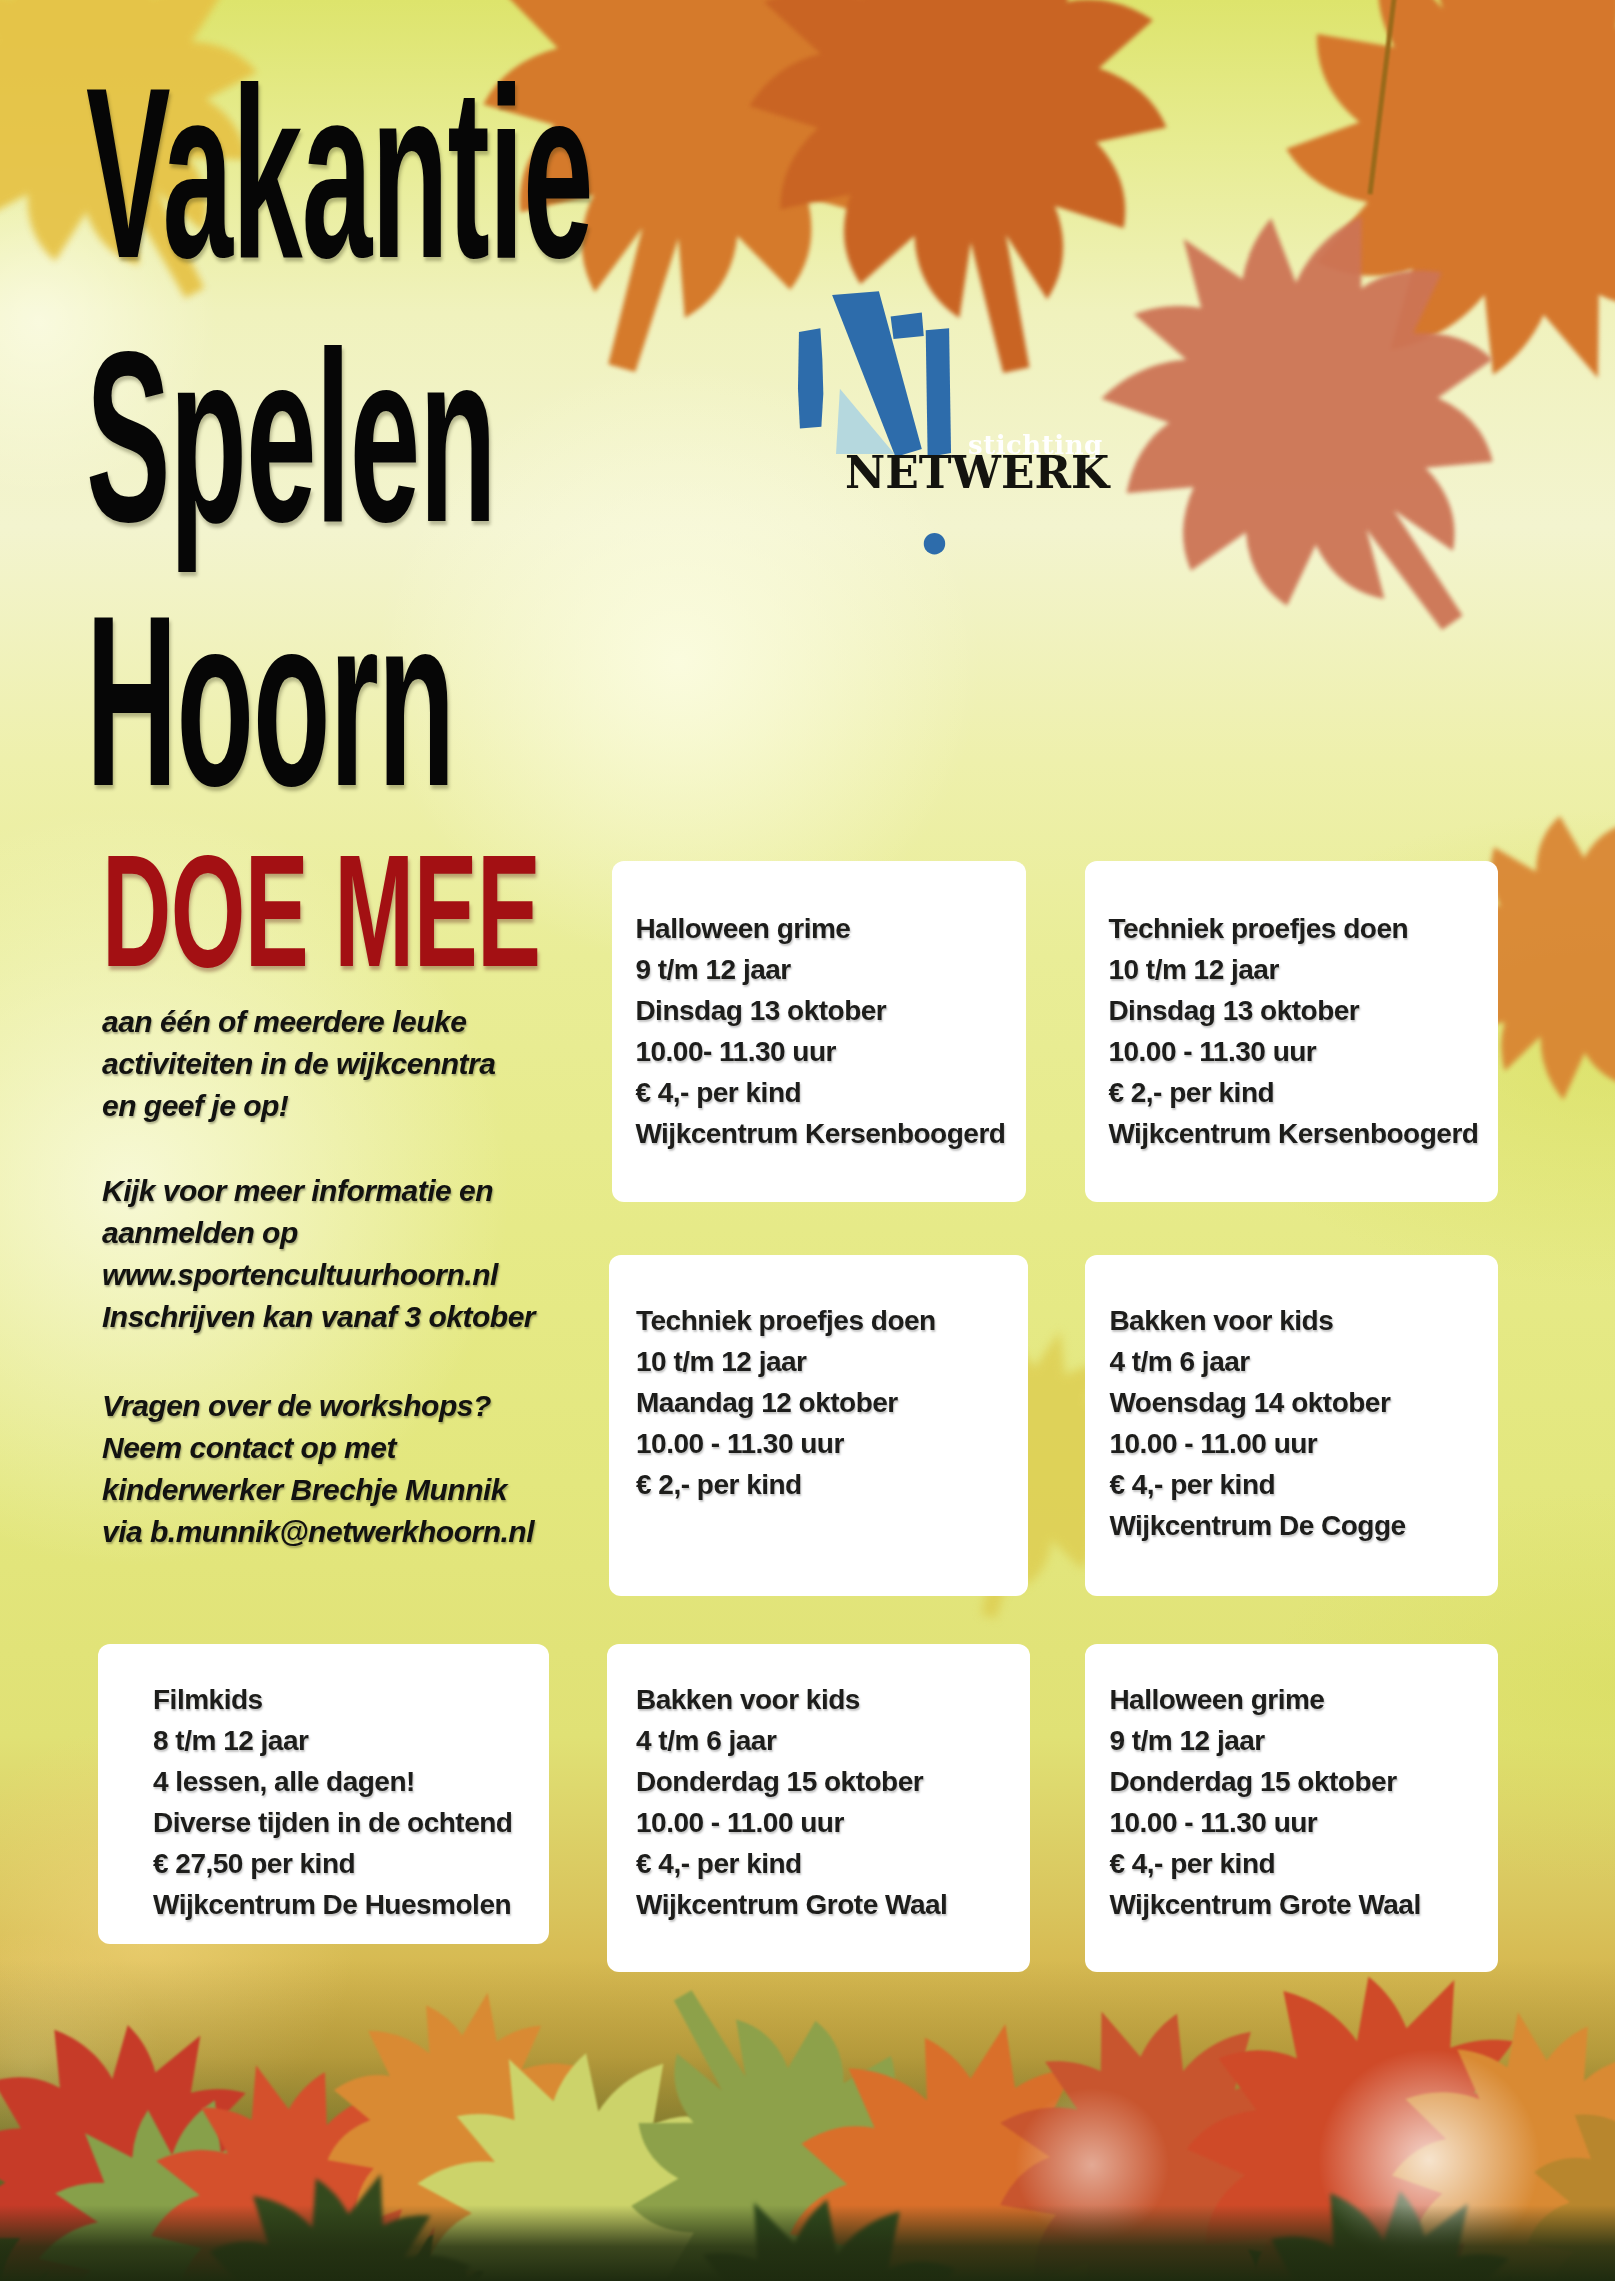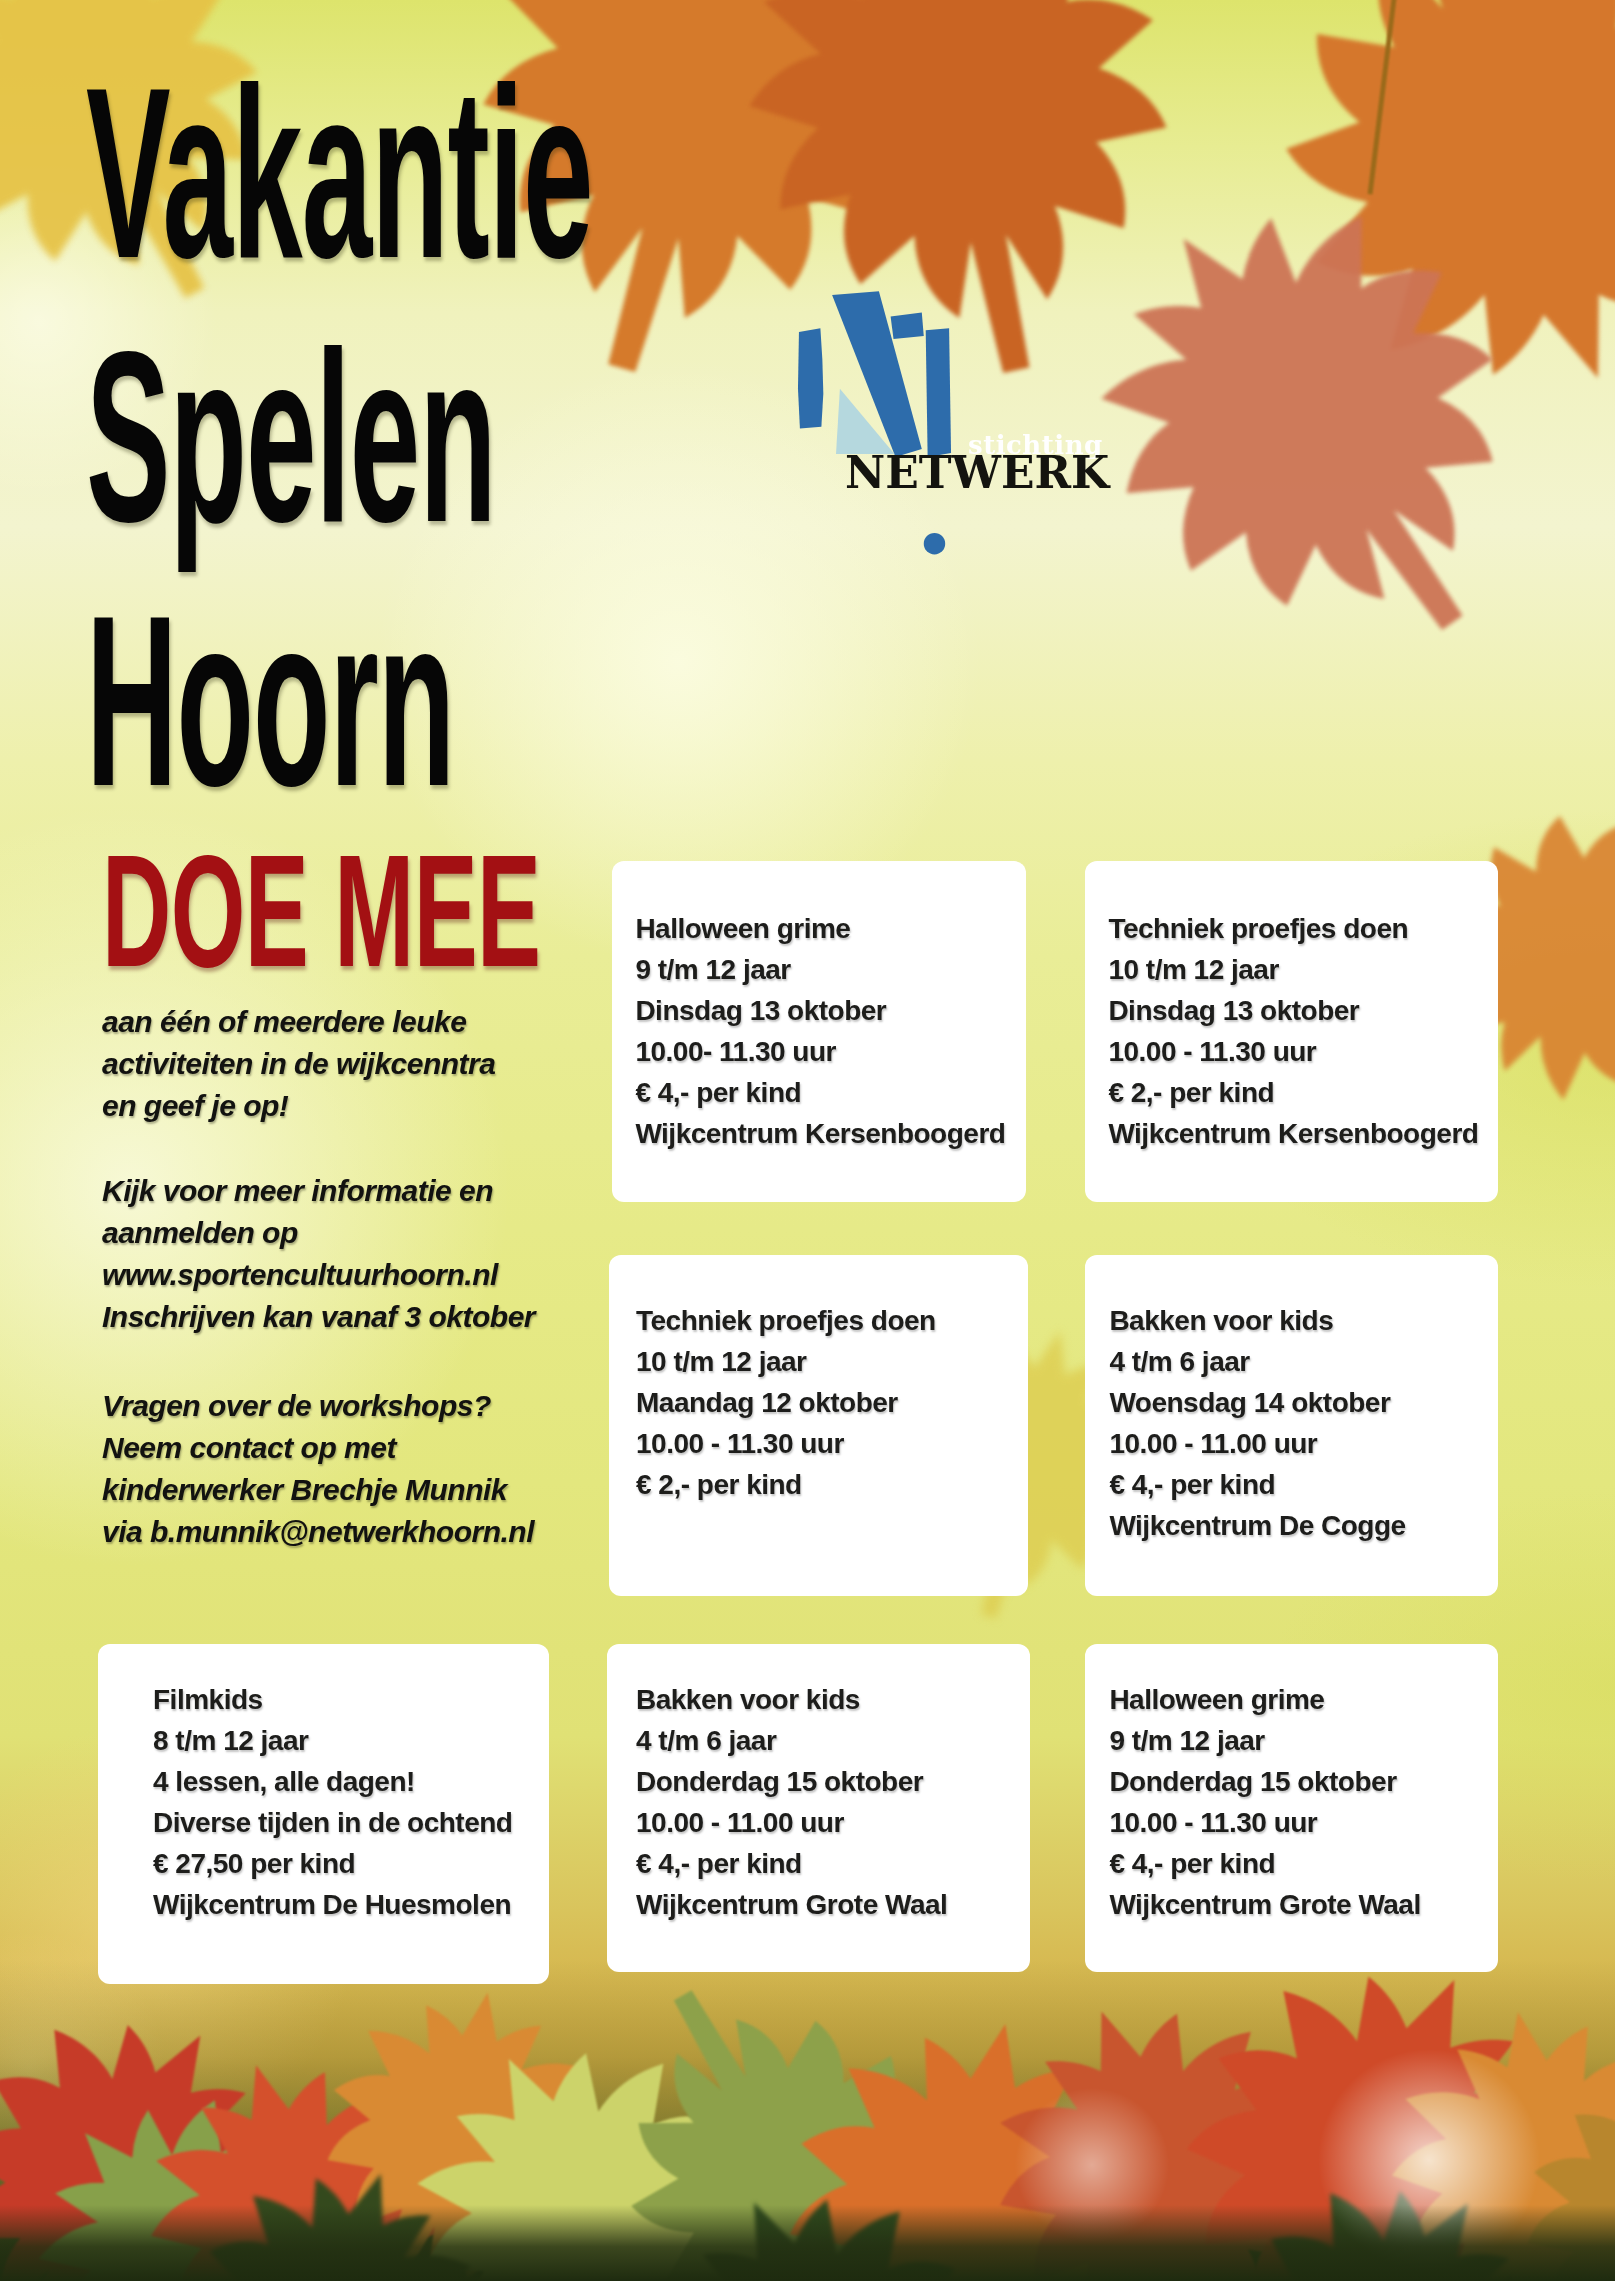--- a/index.html
+++ b/index.html
@@ -228,21 +228,21 @@
 
   <div class="card" style="left:1085px;top:1255px;width:413px;height:341px;padding:45px 0 0 24.4px;">
     <span>Bakken voor kids</span>
     <span>4 t/m 6 jaar</span>
     <span>Woensdag 14 oktober</span>
     <span>10.00 - 11.00 uur</span>
     <span>€ 4,- per kind</span>
     <span>Wijkcentrum De Cogge</span>
   </div>
 
-  <div class="card" style="left:98px;top:1644px;width:451px;height:340px;padding:35px 0 0 55px;">
+  <div class="card" style="left:98px;top:1644px;width:451px;height:300px;padding:35px 0 0 55px;">
     <span>Filmkids</span>
     <span>8 t/m 12 jaar</span>
     <span>4 lessen, alle dagen!</span>
     <span>Diverse tijden in de ochtend</span>
     <span>€ 27,50 per kind</span>
     <span>Wijkcentrum De Huesmolen</span>
   </div>
 
   <div class="card" style="left:607px;top:1644px;width:423px;height:328px;padding:35px 0 0 29px;">
     <span>Bakken voor kids</span>

